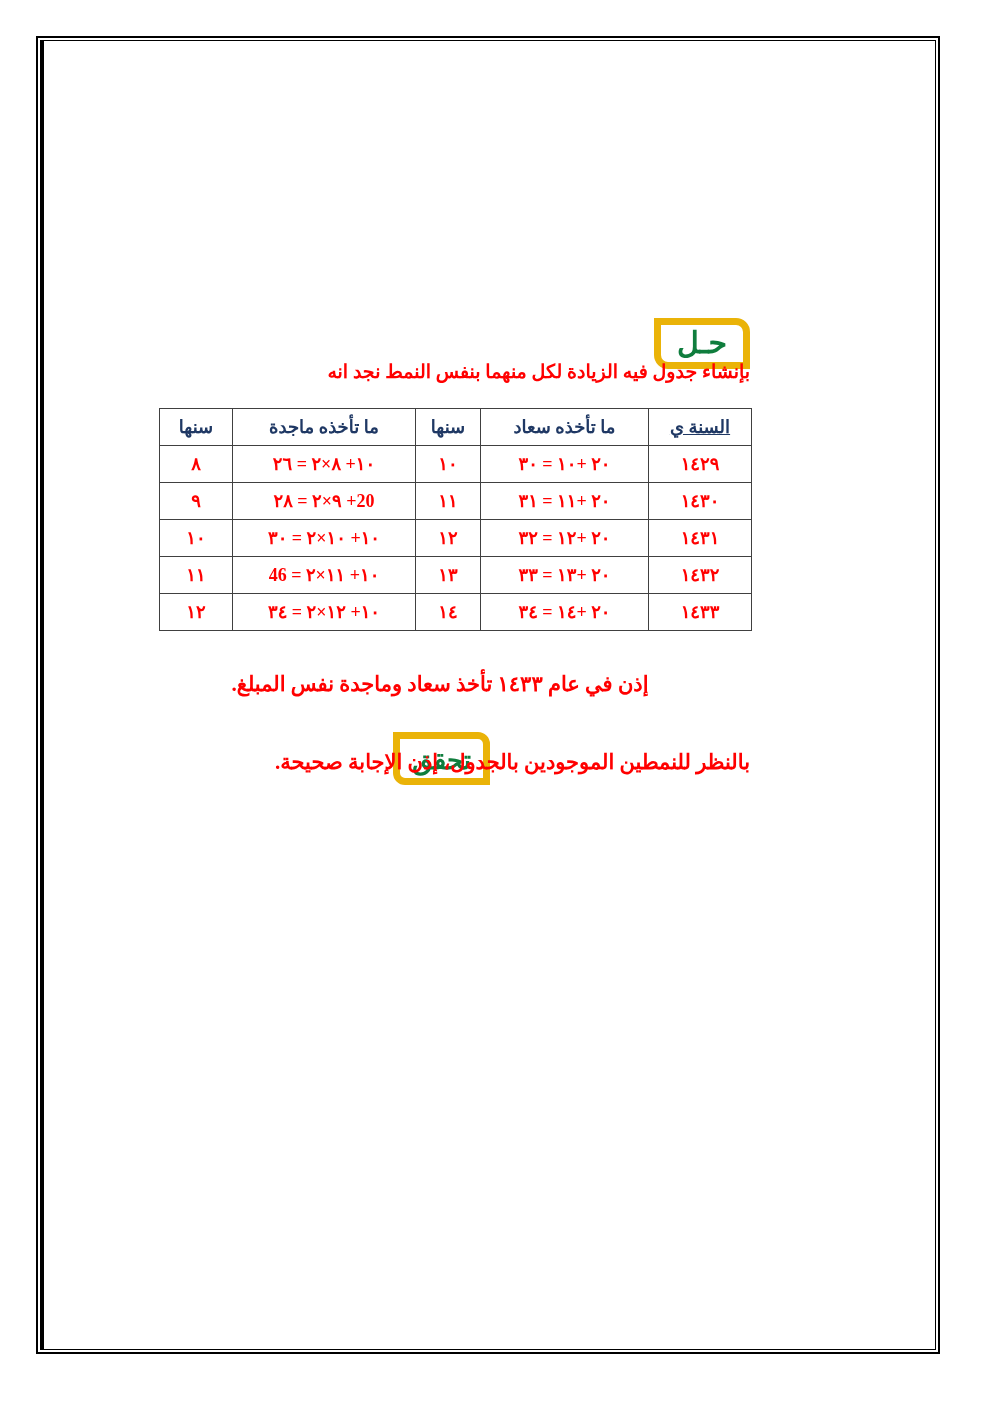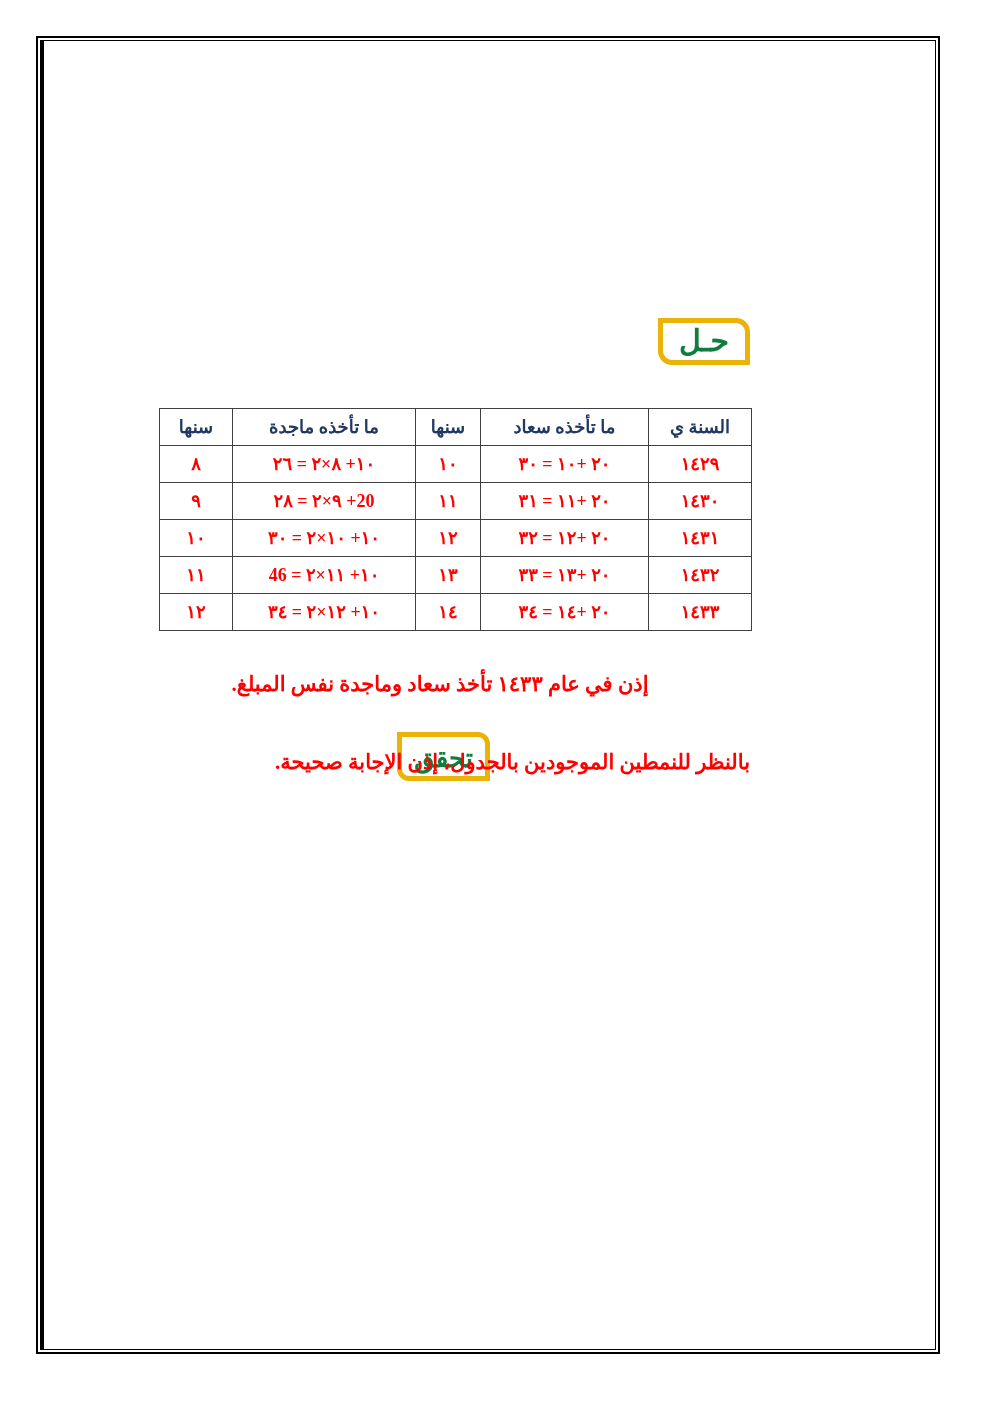--- a/index.html
+++ b/index.html
@@ -53,21 +53,21 @@
     right: 170px;
     top: 258px;
     width: 600px;
     display: flex;
     flex-direction: row;
     align-items: center;
     justify-content: flex-start;
   }
   .badge {
     display: inline-block;
-    border: 5px solid #eab308;
+    border: 7px solid #eab308;
     border-radius: 0 14px 0 14px;
     padding: 1px 16px 3px 16px;
     background: #ffffff;
     line-height: 1.1;
   }
   .badge-text {
     font-family: "Liberation Serif", serif;
     font-size: 30px;
     font-weight: bold;
     color: #0f7d3d;
@@ -122,21 +122,21 @@
   table.pattern-table th {
     color: #1f3864;
     font-size: 18px;
     height: 28px;
   }
   table.pattern-table td {
     color: #ff0000;
     font-size: 18px;
     height: 28px;
   }
-  .col-year { width: 90px; }
+  .col-year { width: 90px; text-decoration: underline; }
   .col-expr { width: 155px; }
   .col-age  { width: 52px; }
   .col-expr2 { width: 170px; }
   .col-age2 { width: 60px; }
 
   
   .conclusion {
     right: 170px;
     top: 612px;
     font-size: 21px;
@@ -164,20 +164,21 @@
 <div class="page-frame-inner"></div>
 
 <div class="content">
 
   <div class="badge-row">
     <span class="badge">
       <span class="badge-text">حـل</span>
     </span>
   </div>
 
+  <div class="red-line intro-line">بإنشاء جدول فيه الزيادة لكل منهما بنفس النمط نجد انه</div>
 
   <div class="table-wrap">
     <table class="pattern-table">
       <thead>
         <tr>
           <th class="col-year">السنة ي</th>
           <th class="col-expr">ما تأخذه سعاد</th>
           <th class="col-age">سنها</th>
           <th class="col-expr2">ما تأخذه ماجدة</th>
           <th class="col-age2">سنها</th>

